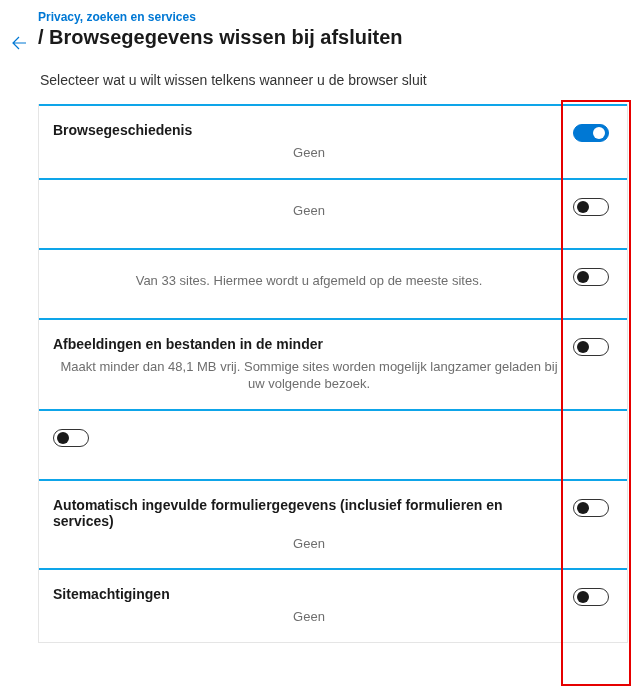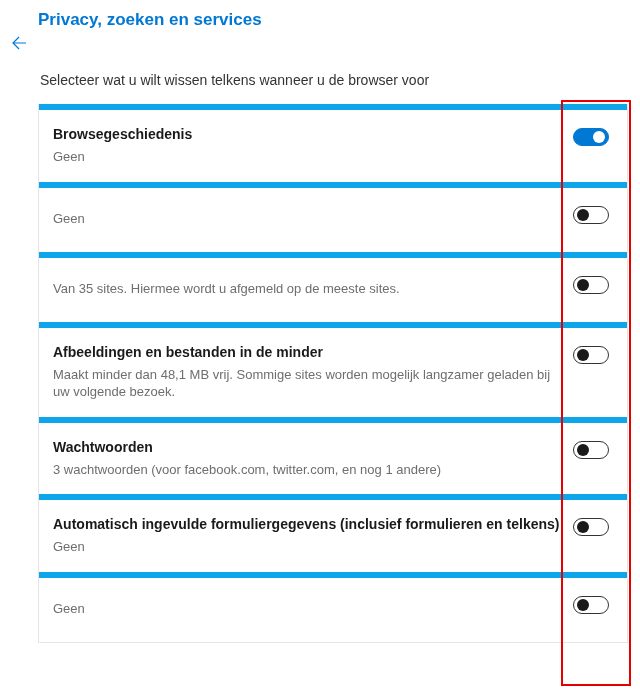--- a/index.html
+++ b/index.html
@@ -28,21 +28,21 @@
       display: flex;
       align-items: center;
       justify-content: center;
       cursor: pointer;
       color: #0078d4;
     }
     .back-arrow svg { width: 16px; height: 16px; }
     .title-block { padding-left: 2px; }
     .breadcrumb {
       color: #0078d4;
-      font-size: 17px;
+      font-size: 12px;
       font-weight: 600;
       cursor: pointer;
     }
     .page-title {
       color: #1a1a1a;
       font-size: 20px;
       font-weight: 600;
       margin-top: 2px;
     }
     .subtitle {
@@ -64,34 +64,35 @@
       width: 70px;
       height: 586px;
       border: 2px solid #e60000;
       pointer-events: none;
       z-index: 10;
     }
     .row {
       display: flex;
       align-items: flex-start;
       padding: 16px 18px 16px 14px;
-      border-top: 6px solid #0ea5e9;
+      border-top: 2px solid #0ea5e9;
       min-height: 70px;
     }
     .row-text { flex: 1; padding-right: 8px; }
     .row-title {
       font-size: 14px;
       font-weight: 600;
       color: #1a1a1a;
     }
     .row-desc {
       font-size: 13px;
       color: #6e6e6e;
       margin-top: 6px;
       line-height: 1.35;
+      text-align: center;
     }
     .toggle {
       width: 36px;
       height: 18px;
       border-radius: 10px;
       border: 1px solid #333;
       background: #fff;
       position: relative;
       flex-shrink: 0;
       margin-top: 2px;
@@ -120,24 +121,25 @@
 <body>
 
 <div class="header">
   <div class="back-arrow">
     <svg viewBox="0 0 16 16" fill="none" stroke="currentColor" stroke-width="1.2">
       <path d="M8 2 L2 8 L8 14 M2 8 L15 8"></path>
     </svg>
   </div>
   <div class="title-block">
     <div class="breadcrumb">Privacy, zoeken en services</div>
+    <div class="page-title">/ Browsegegevens wissen bij afsluiten</div>
   </div>
 </div>
 
-<div class="subtitle">Selecteer wat u wilt wissen telkens wanneer u de browser voor</div>
+<div class="subtitle">Selecteer wat u wilt wissen telkens wanneer u de browser sluit</div>
 
 <div class="list">
   <div class="highlight-box"></div>
 
   <div class="row">
     <div class="row-text">
       <div class="row-title">Browsegeschiedenis</div>
       <div class="row-desc">Geen</div>
     </div>
     <div class="toggle on">
@@ -149,59 +151,56 @@
     <div class="row-text">
       <div class="row-desc">Geen</div>
     </div>
     <div class="toggle">
         <div class="knob"></div>
       </div>
   </div>
 
   <div class="row">
     <div class="row-text">
-      <div class="row-desc">Van 35 sites. Hiermee wordt u afgemeld op de meeste sites.</div>
+      <div class="row-desc">Van 33 sites. Hiermee wordt u afgemeld op de meeste sites.</div>
     </div>
     <div class="toggle">
         <div class="knob"></div>
       </div>
   </div>
 
   <div class="row">
     <div class="row-text">
       <div class="row-title">Afbeeldingen en bestanden in de minder</div>
       <div class="row-desc">Maakt minder dan 48,1 MB vrij. Sommige sites worden mogelijk langzamer geladen bij uw volgende bezoek.</div>
     </div>
     <div class="toggle">
         <div class="knob"></div>
       </div>
   </div>
 
   <div class="row">
-    <div class="row-text">
-      <div class="row-title">Wachtwoorden</div>
-      <div class="row-desc">3 wachtwoorden (voor facebook.com, twitter.com, en nog 1 andere)</div>
-    </div>
-    <div class="toggle">
-        <div class="knob"></div>
-      </div>
-  </div>
-
-  <div class="row">
-    <div class="row-text">
-      <div class="row-title">Automatisch ingevulde formuliergegevens (inclusief formulieren en telkens)</div>
-      <div class="row-desc">Geen</div>
-    </div>
-    <div class="toggle">
-        <div class="knob"></div>
-      </div>
-  </div>
-
-  <div class="row">
-    <div class="row-text">
+    <div class="toggle">
+        <div class="knob"></div>
+      </div>
+  </div>
+
+  <div class="row">
+    <div class="row-text">
+      <div class="row-title">Automatisch ingevulde formuliergegevens (inclusief formulieren en services)</div>
+      <div class="row-desc">Geen</div>
+    </div>
+    <div class="toggle">
+        <div class="knob"></div>
+      </div>
+  </div>
+
+  <div class="row">
+    <div class="row-text">
+      <div class="row-title">Sitemachtigingen</div>
       <div class="row-desc">Geen</div>
     </div>
     <div class="toggle">
         <div class="knob"></div>
       </div>
   </div>
 
 </div>
 
 </body></html>

